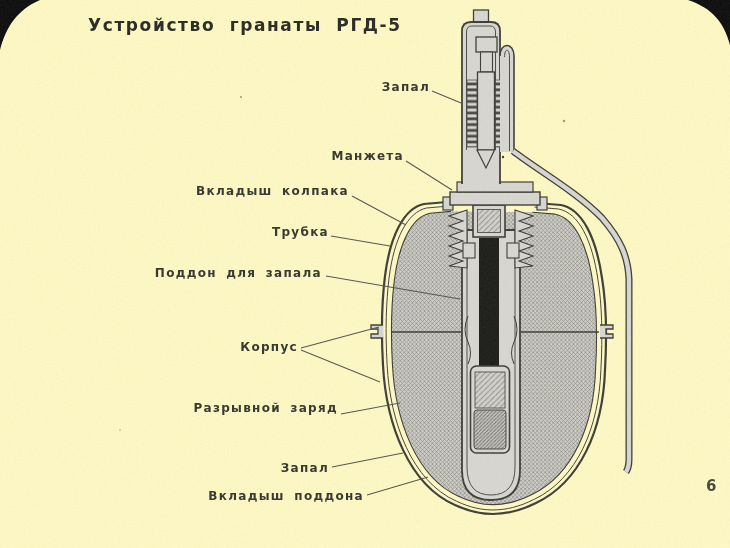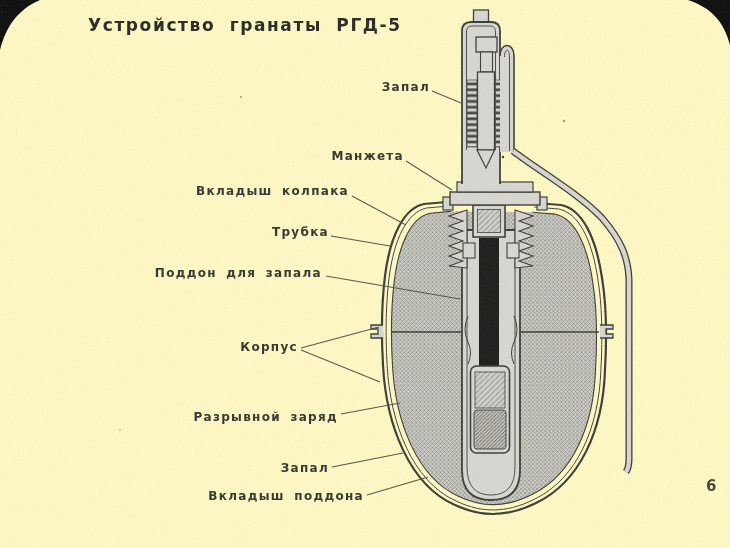--- a/index.html
+++ b/index.html
@@ -167,18 +167,18 @@
   </svg>
 
   <div class="title">Устройство гранаты РГД-5</div>
 
   <div class="label" style="right:300px; top:80px;">Запал</div>
   <div class="label" style="right:326px; top:149px;">Манжета</div>
   <div class="label" style="right:381px; top:184px;">Вкладыш колпака</div>
   <div class="label" style="right:401px; top:225px;">Трубка</div>
   <div class="label" style="right:408px; top:266px;">Поддон для запала</div>
   <div class="label" style="right:432px; top:340px;">Корпус</div>
-  <div class="label" style="right:392px; top:410px;">Разрывной заряд</div>
+  <div class="label" style="right:392px; top:401px;">Разрывной заряд</div>
   <div class="label" style="right:401px; top:461px;">Запал</div>
   <div class="label" style="right:366px; top:489px;text-align:center;">Вкладыш поддона</div>
 
   <div class="pagenum">6</div>
 </div>
 
 </body></html>

